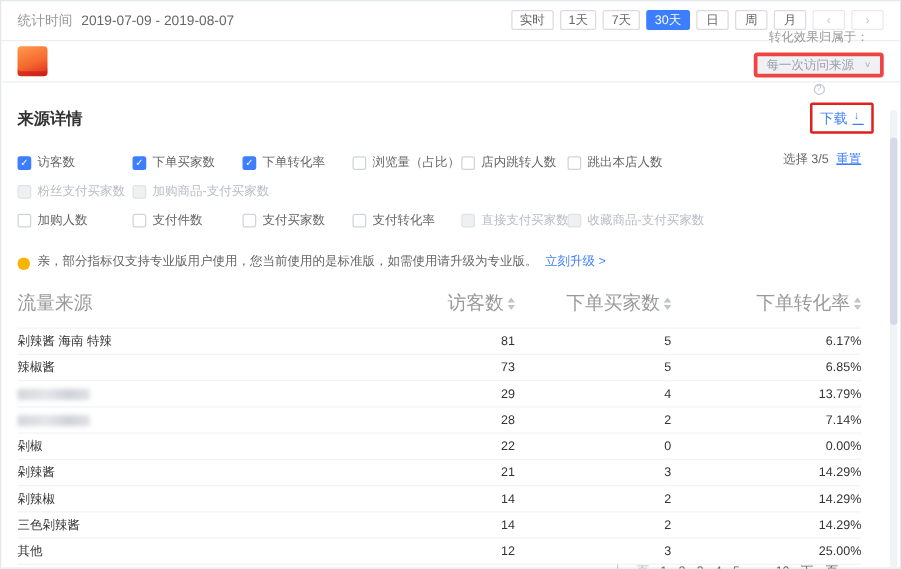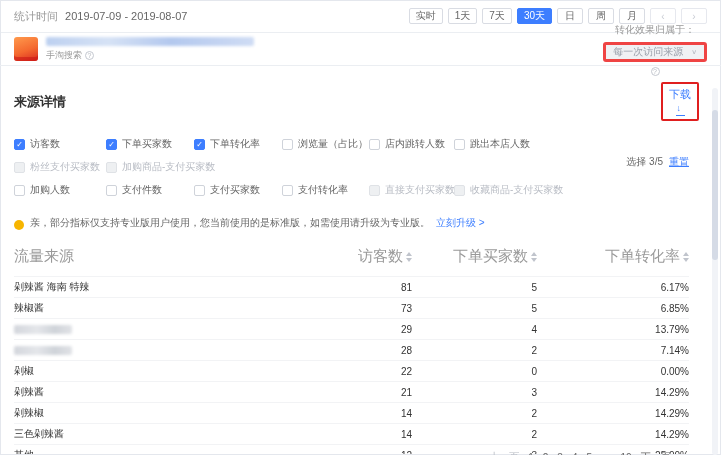--- a/index.html
+++ b/index.html
@@ -60,39 +60,39 @@
   
   .sec-head {
     display:flex; align-items:center; justify-content:space-between;
     padding:16px 22px 10px 14px;
   }
   .sec-title { font-size:13px; font-weight:700; color:#333; }
   .dl-wrap { position:relative; padding:5px 8px; }
   .dl-annotation {
     position:absolute; inset:0; border:2px solid #e01f1f; border-radius:2px; pointer-events:none;
   }
-  .dl-btn { display:flex; align-items:center; gap:4px; font-size:11px; color:#3d7eff; cursor:pointer; background:none; border:none; font-family:inherit;flex-direction:column; }
+  .dl-btn { display:flex; align-items:center; gap:4px; font-size:11px; color:#3d7eff; cursor:pointer; background:none; border:none; font-family:inherit; }
   .dl-icon { position:relative; width:9px; height:10px; display:inline-block; }
   .dl-icon::before { content:"↓"; position:absolute; top:-3px; left:1px; font-size:9px; color:#3d7eff; }
   .dl-icon::after { content:""; position:absolute; left:0; bottom:0; width:9px; border-bottom:1.5px solid #3d7eff; }
 
   
   .metrics { padding:6px 14px 0; position:relative; }
   .cb-row { display:grid; grid-template-columns:92px 88px 88px 87px 85px 88px auto; margin-bottom:9px; }
   .cb { display:flex; align-items:center; gap:5px; cursor:pointer; white-space:nowrap; }
   .cb .box {
     width:11px; height:11px; border:1px solid #cfd3da; border-radius:2px; background:#fff;
     display:flex; align-items:center; justify-content:center; font-size:8px; color:#fff; flex:0 0 11px;
   }
   .cb.checked .box { background:#3d7eff; border-color:#3d7eff; }
   .cb.checked .box::after { content:"✓"; }
   .cb.disabled .box { background:#eef0f2; border-color:#dfe2e6; }
   .cb.disabled .cb-label { color:#b8bcc4; }
   .cb-label { font-size:10px; color:#666; }
-  .select-meta { position:absolute; right:32px; top:24px; font-size:10px; color:#666; display:flex; gap:6px; }
+  .select-meta { position:absolute; right:32px; top:3px; font-size:10px; color:#666; display:flex; gap:6px; }
   .reset-link { color:#3d7eff; cursor:pointer;text-decoration:underline; }
 
   
   .notice { display:flex; align-items:flex-end; gap:6px; padding:10px 14px 4px; font-size:10px; color:#666; }
   .warn-dot { width:10px; height:10px; border-radius:50%; background:#f7b500; flex:0 0 10px; }
   .upgrade-link { color:#3d7eff; cursor:pointer; }
 
   
   .tbl-wrap { padding:4px 32px 0 14px; }
   table { width:100%; border-collapse:collapse; table-layout:fixed; }
@@ -141,27 +141,20 @@
     <button class="time-btn">日</button>
     <button class="time-btn">周</button>
     <button class="time-btn">月</button>
     <button class="time-btn nav">‹</button>
     <button class="time-btn nav">›</button>
   </div>
 </div>
 
 <div class="product-row">
   <div class="thumb"></div>
-  <div class="prod-meta">
-    <div class="blur-title"></div>
-    <div class="chan-line">
-      <span class="chan">手淘搜索</span>
-      <span class="info-dot">?</span>
-    </div>
-  </div>
   <div class="attribution">
     <span>转化效果归属于：</span>
     <div class="attr-select">
       <span>每一次访问来源</span>
       <span class="chev">∨</span>
     </div>
     <span class="info-dot">?</span>
   </div>
 </div>
 

